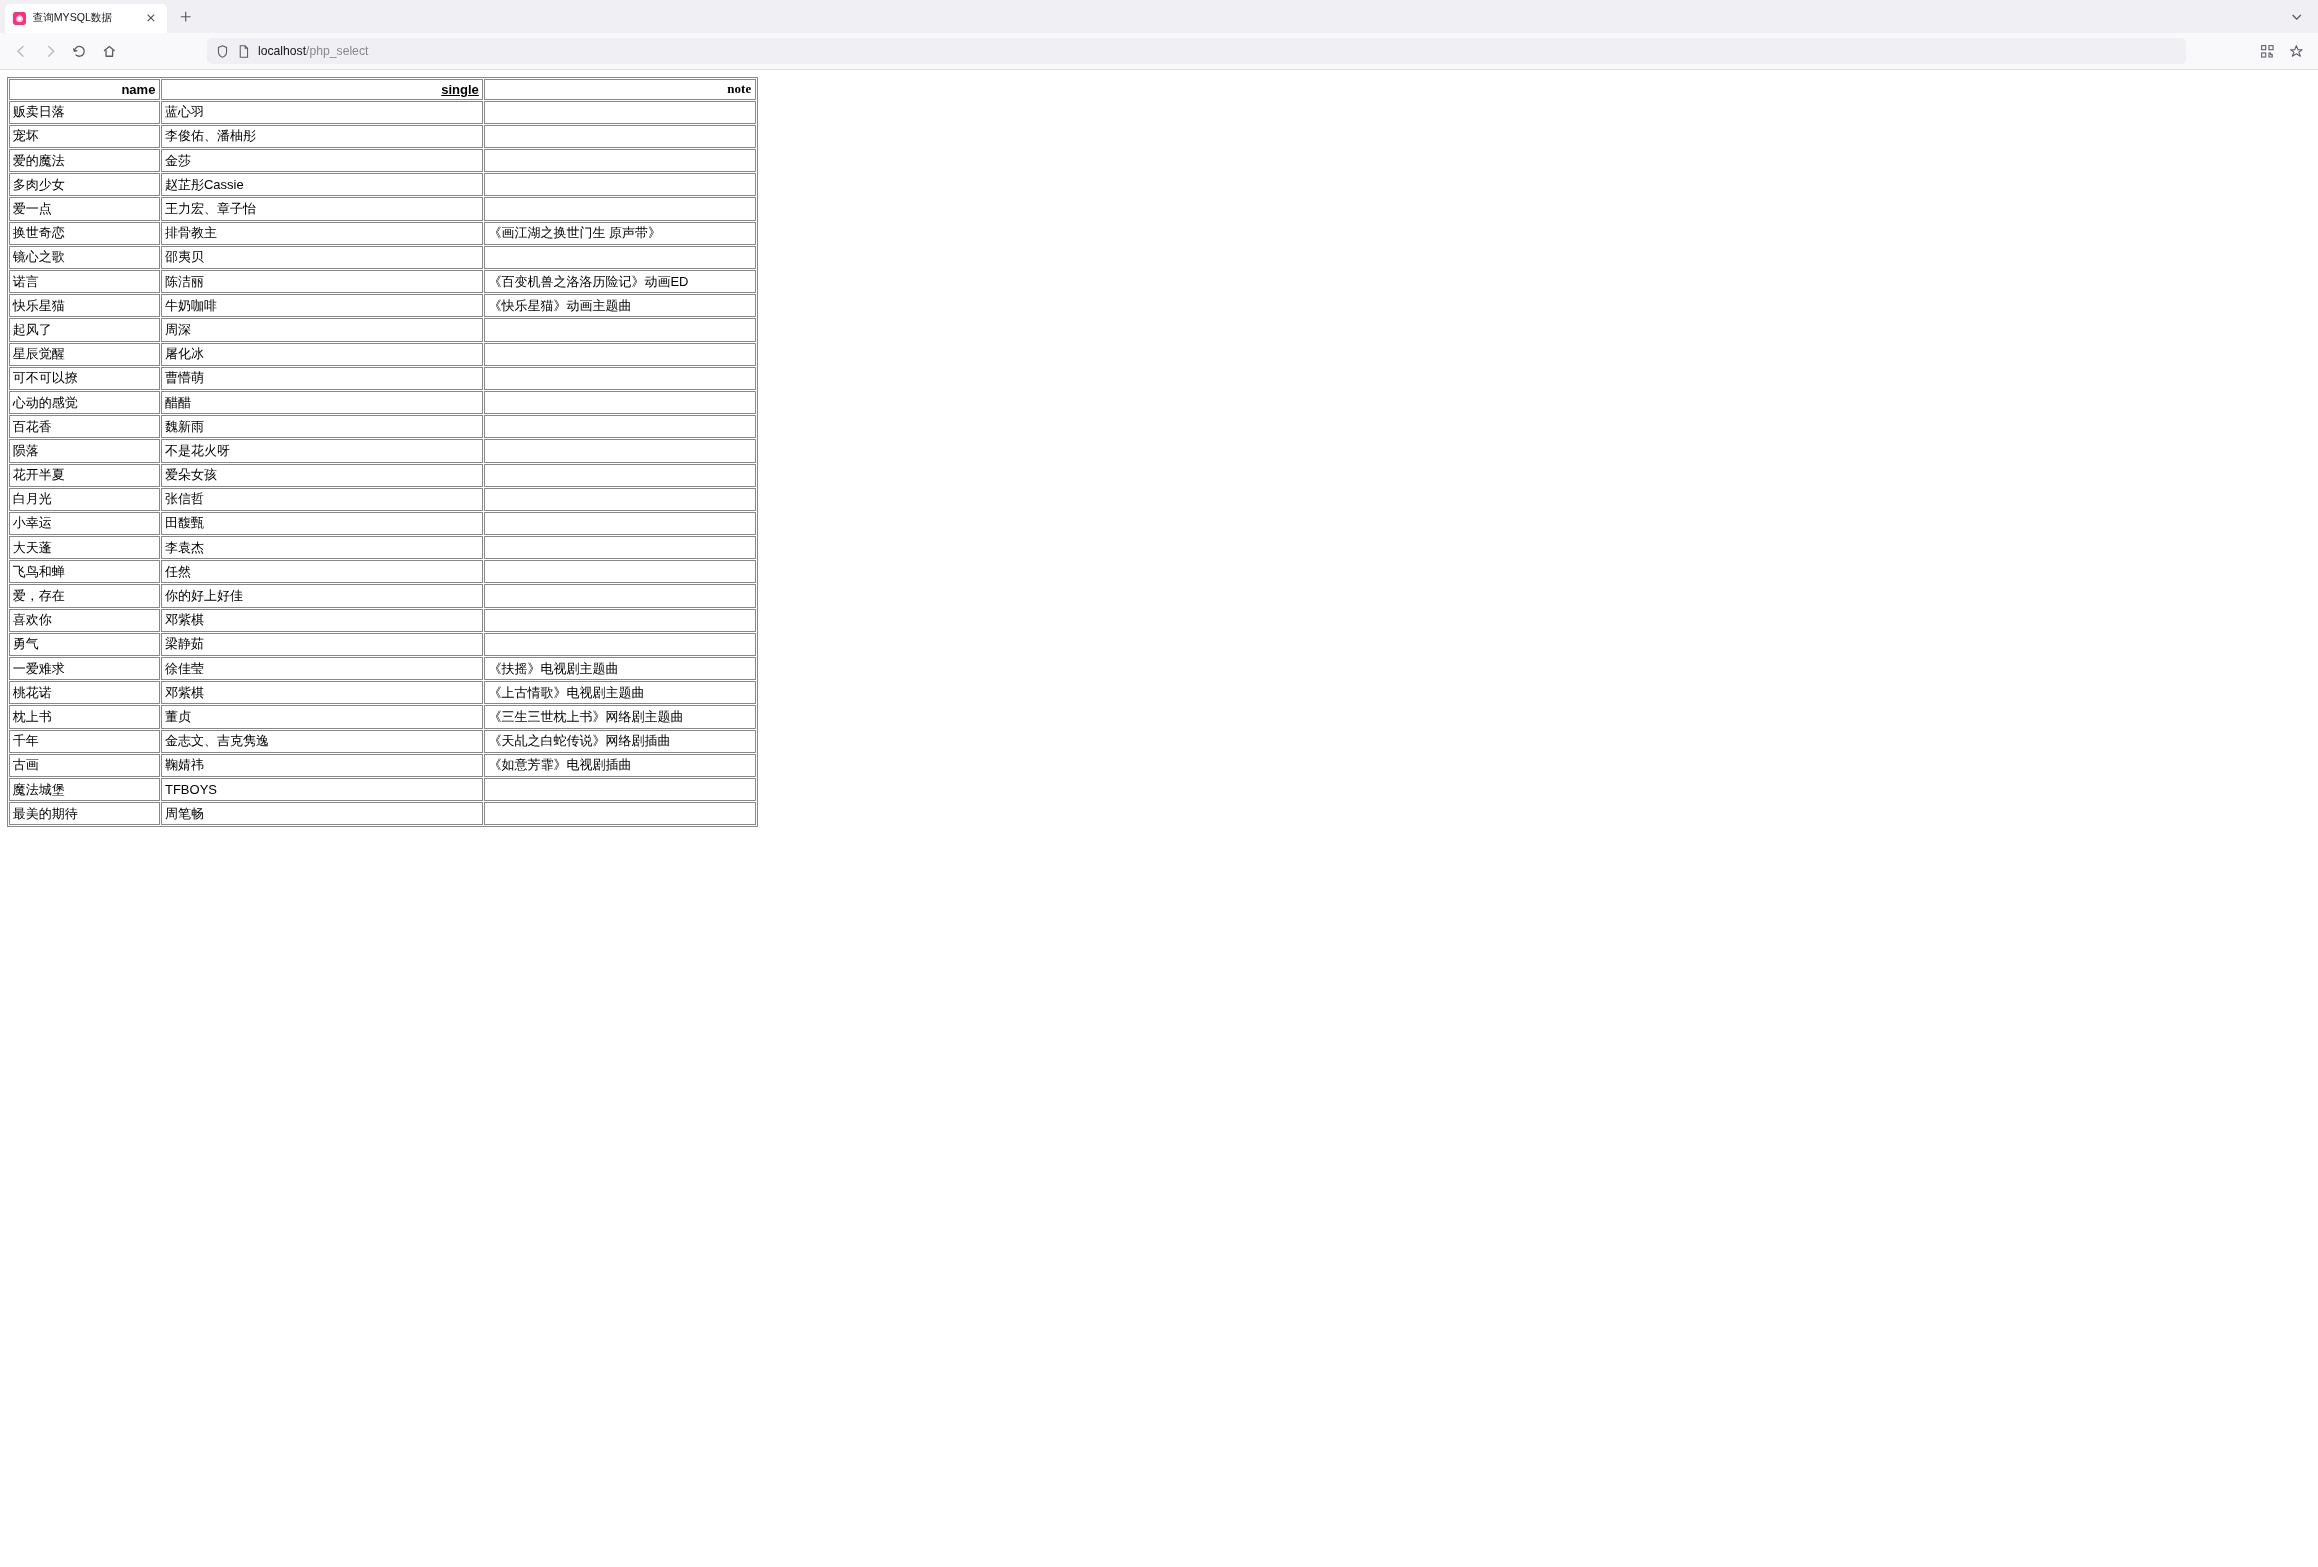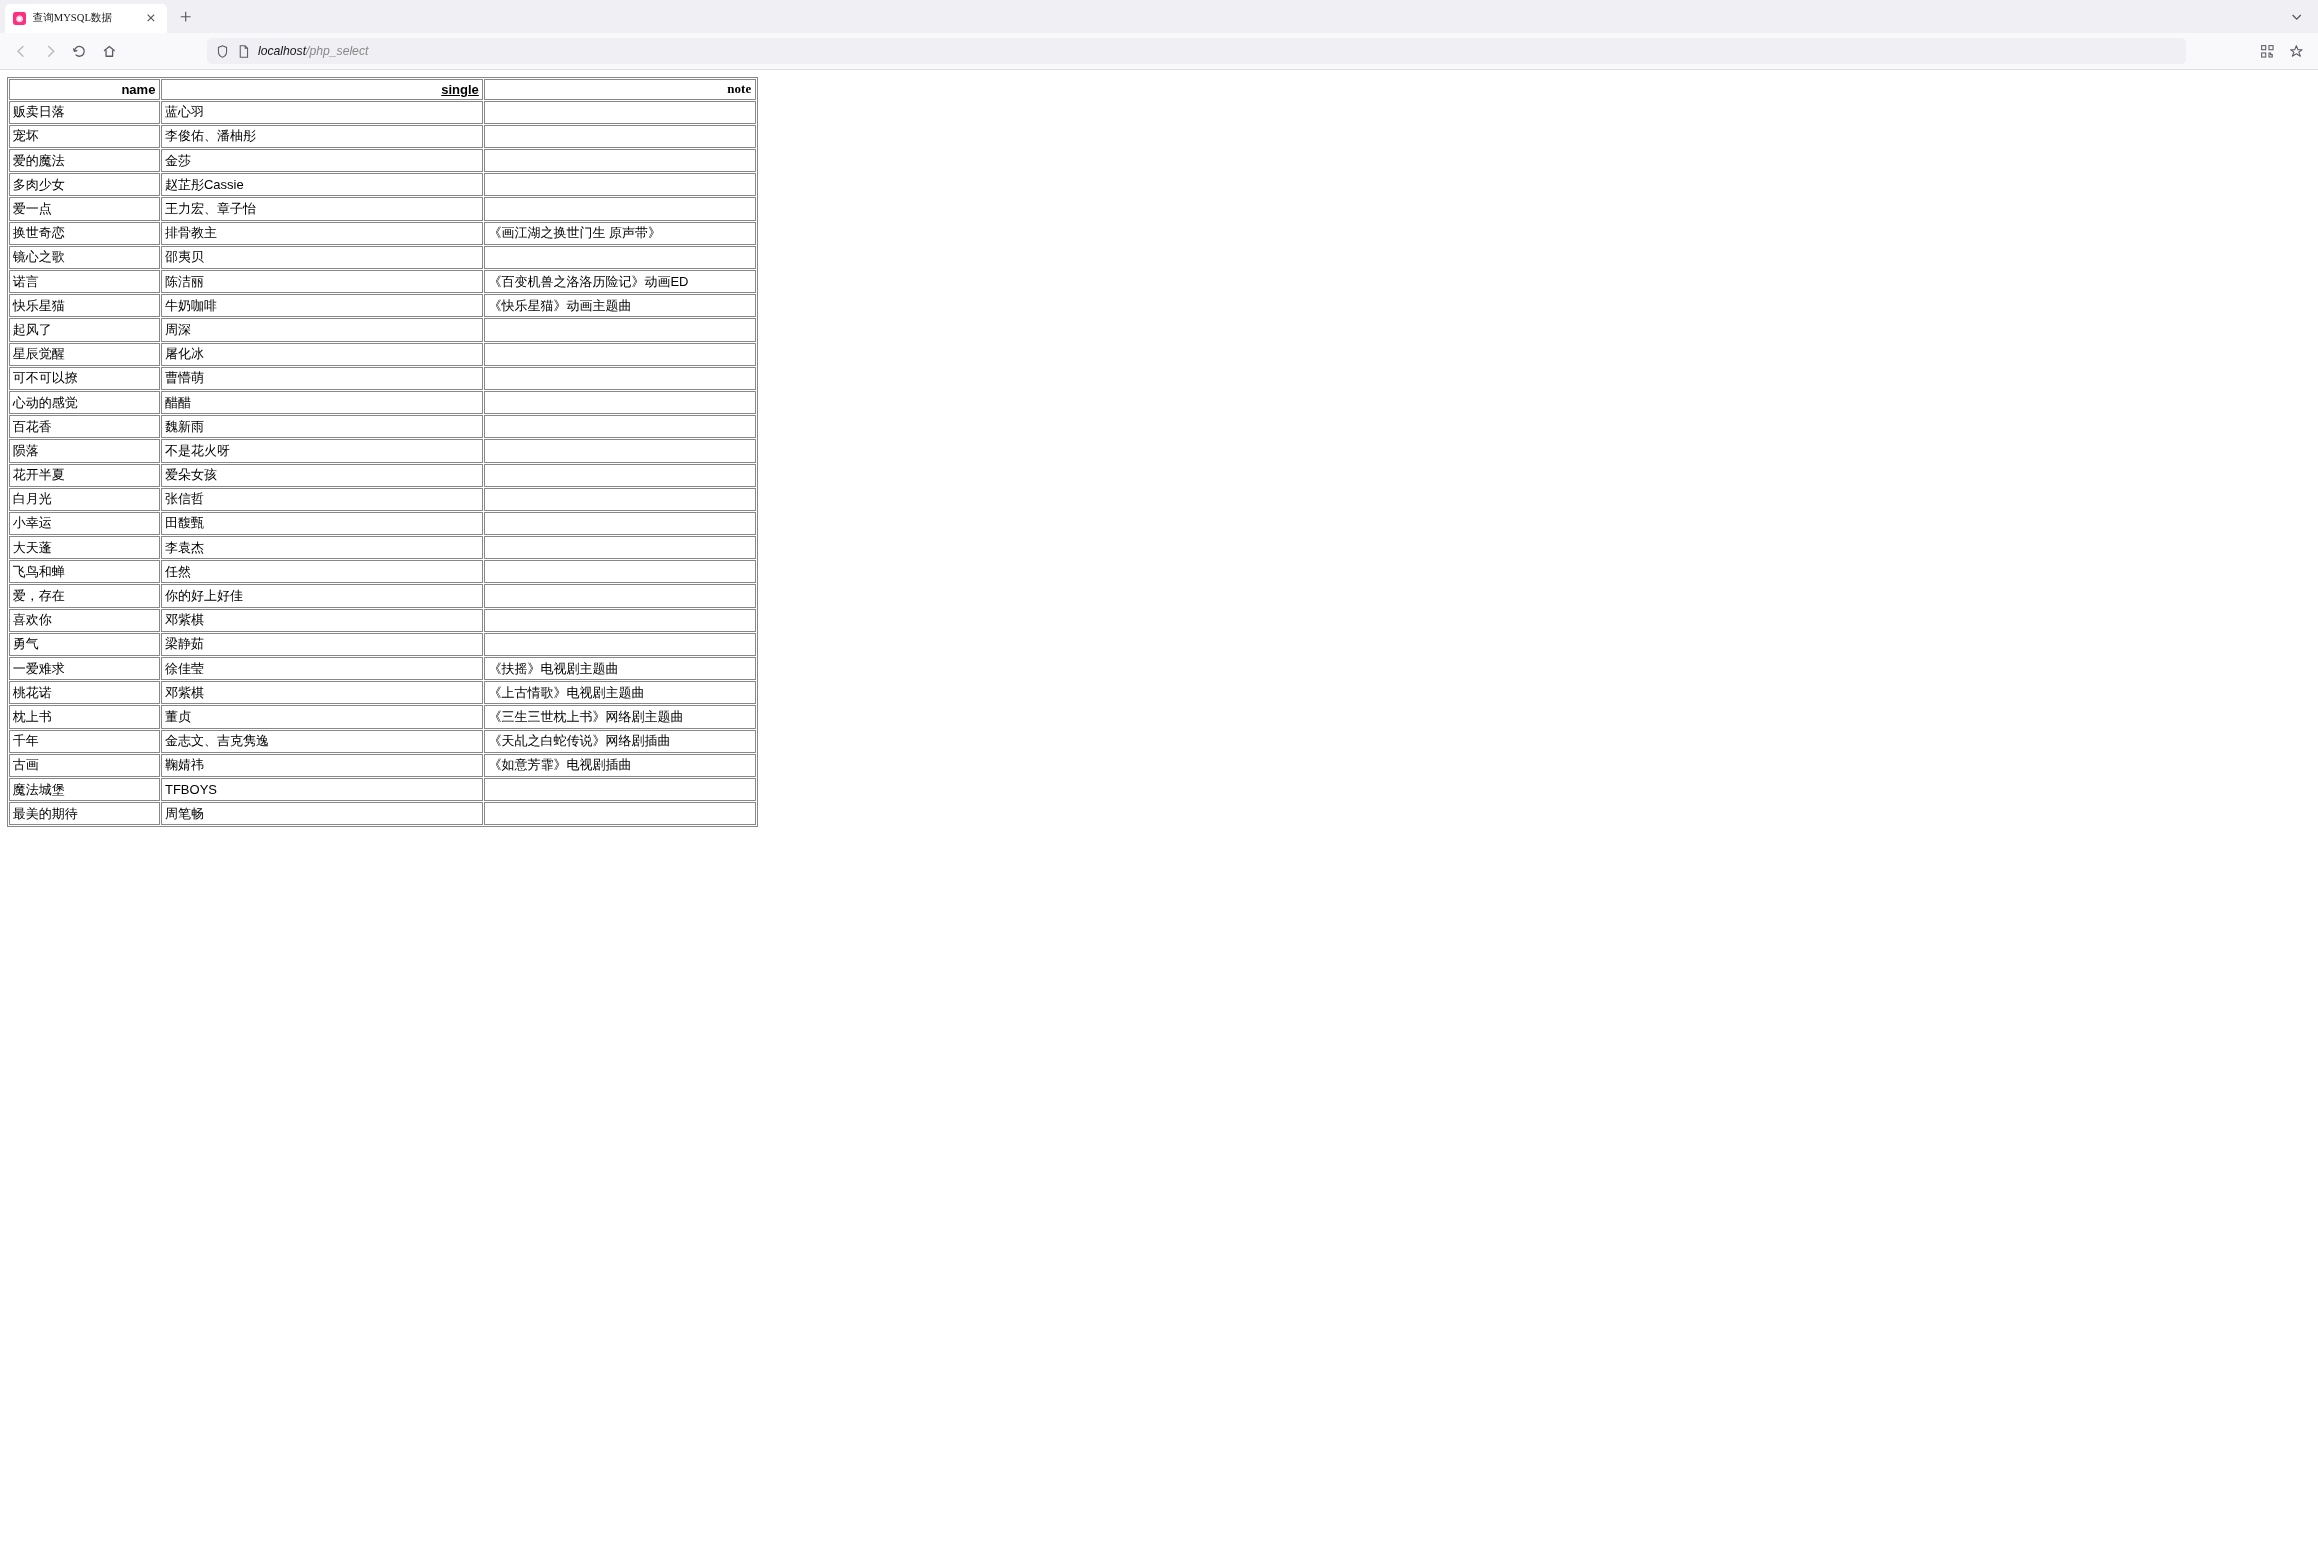--- a/index.html
+++ b/index.html
@@ -44,21 +44,20 @@
       color: #fff;
       font-size: 8.2px;
       font-weight: bold;
       flex-shrink: 0;
     }
     .tab-title {
       flex: 1;
       white-space: nowrap;
       overflow: hidden;
       text-overflow: ellipsis;
-      font-family: Liberation Serif, serif;
     }
     .tab-close {
       width: 14.7px;
       height: 14.7px;
       display: flex;
       align-items: center;
       justify-content: center;
       border-radius: 2.4px;
       font-size: 11.4px;
       color: #555;
@@ -108,21 +107,20 @@
     .url-bar {
       flex: 1;
       height: 26px;
       background: #f0f0f4;
       border-radius: 4.9px;
       display: flex;
       align-items: center;
       padding: 0 8.2px;
       margin: 0 65px 0 82px;
       gap: 8.2px;
-      font-style: italic;
     }
     .url-icon {
       width: 13px;
       height: 13px;
       display: flex;
       align-items: center;
       justify-content: center;
       color: #5b5b66;
     }
     .url-text {

